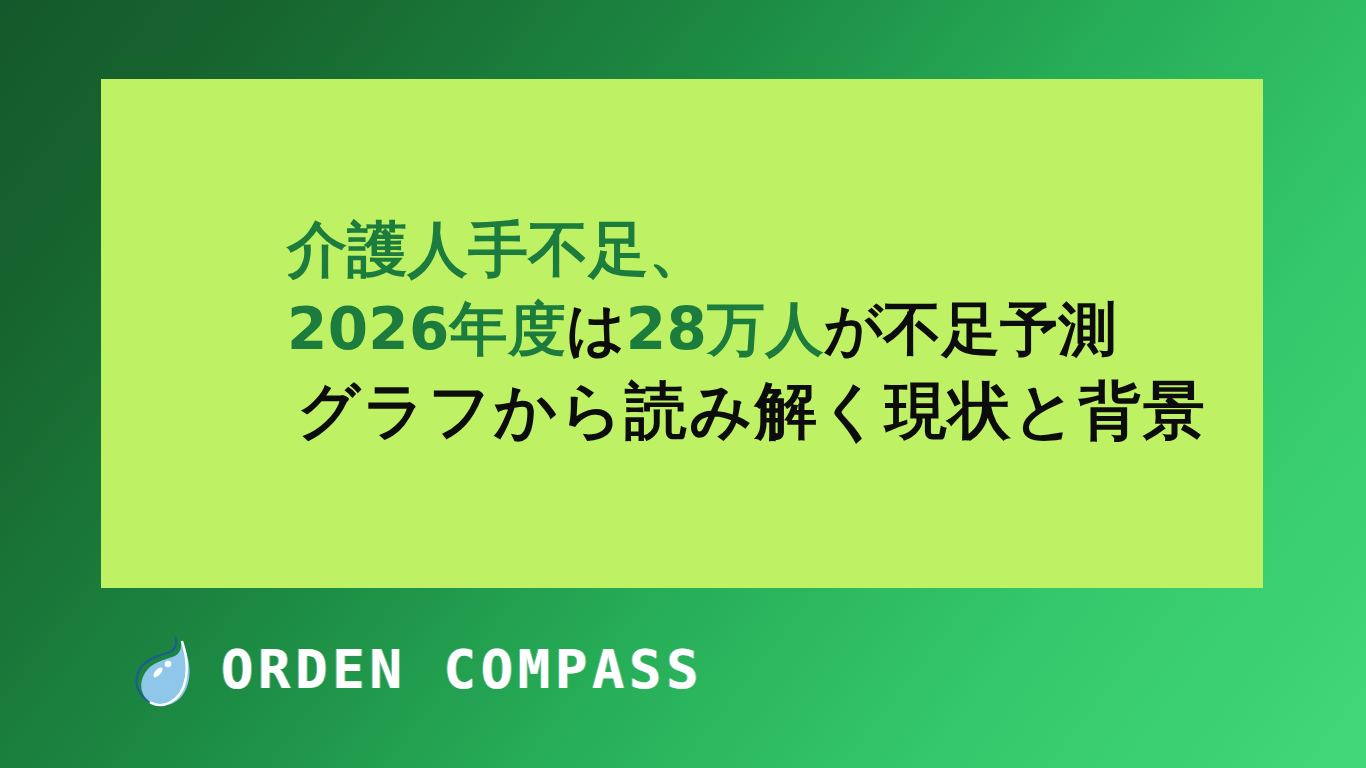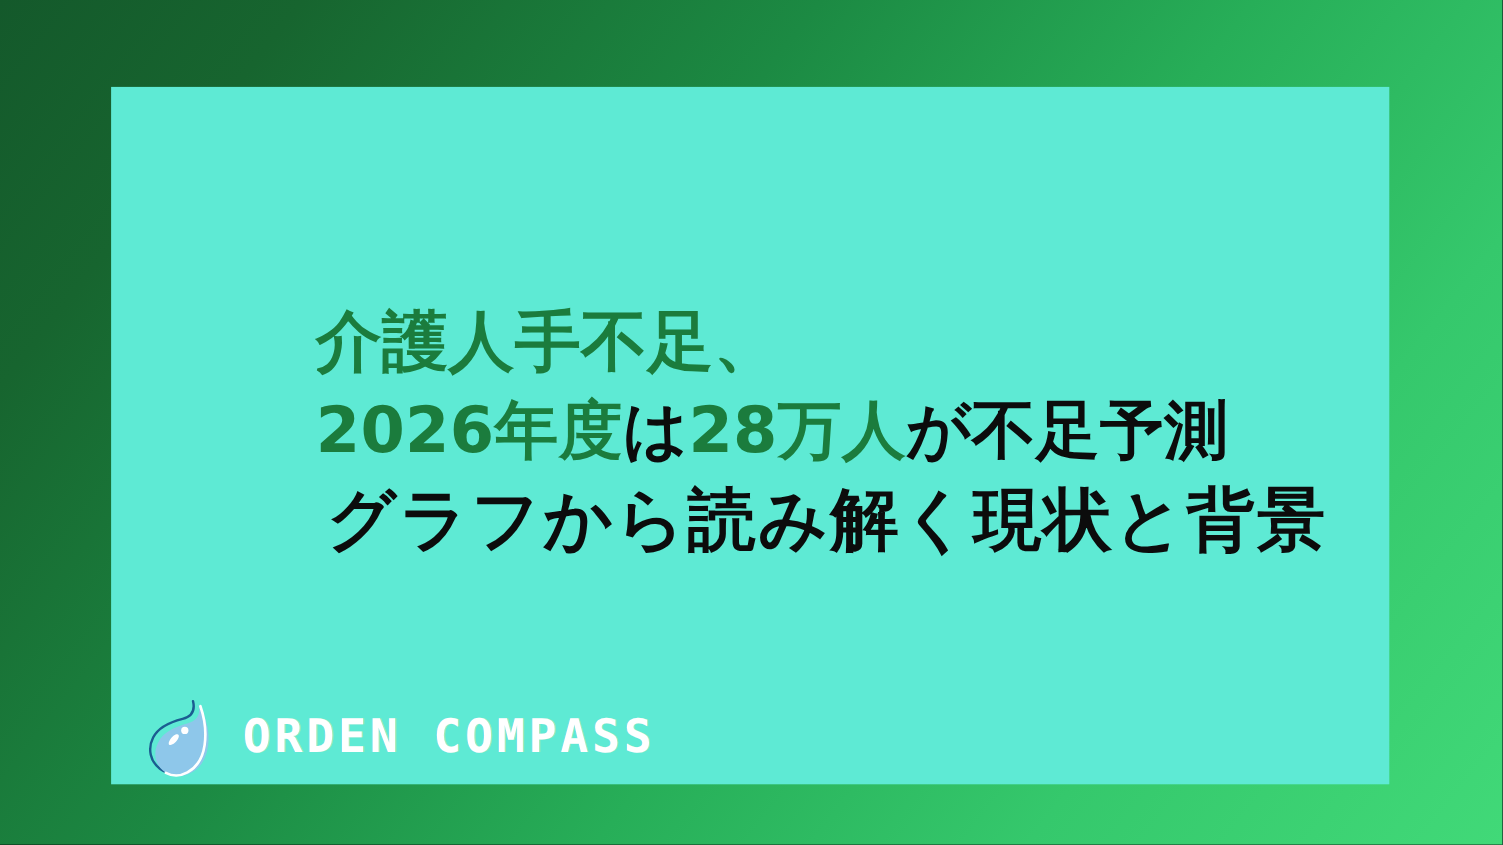--- a/index.html
+++ b/index.html
@@ -29,22 +29,22 @@
         #35c86c 78%,
         #41d978 100%);
   }
 
   
   #card {
     position: absolute;
     left: 101px;
     top: 79px;
     width: 1162px;
-    height: 634px;
-    background: #5eead4;
+    height: 509px;
+    background: #bef264;
     text-decoration: underline;
   }
 
   
   #headline {
     position: absolute;
     left: 0;
     right: 0;
     top: 0;
     bottom: 0;
@@ -103,21 +103,21 @@
   #logo-mark {
     width: 68px;
     height: 74px;
     flex: 0 0 auto;
     display: block;
   }
 
   #logo-word {
     margin-left: 22px;
     font-family: "DejaVu Sans Mono", "Liberation Mono", monospace;
-    font-size: 42px;
+    font-size: 54px;
     font-weight: 700;
     letter-spacing: 0.085em;
     color: #ffffff;
     line-height: 1;
     white-space: nowrap;
     padding-bottom: 2px;
     text-shadow:
        -1px 0 0 rgba(120, 220, 255, 0.55),
         1px 0 0 rgba(255, 235, 140, 0.45);
   }

